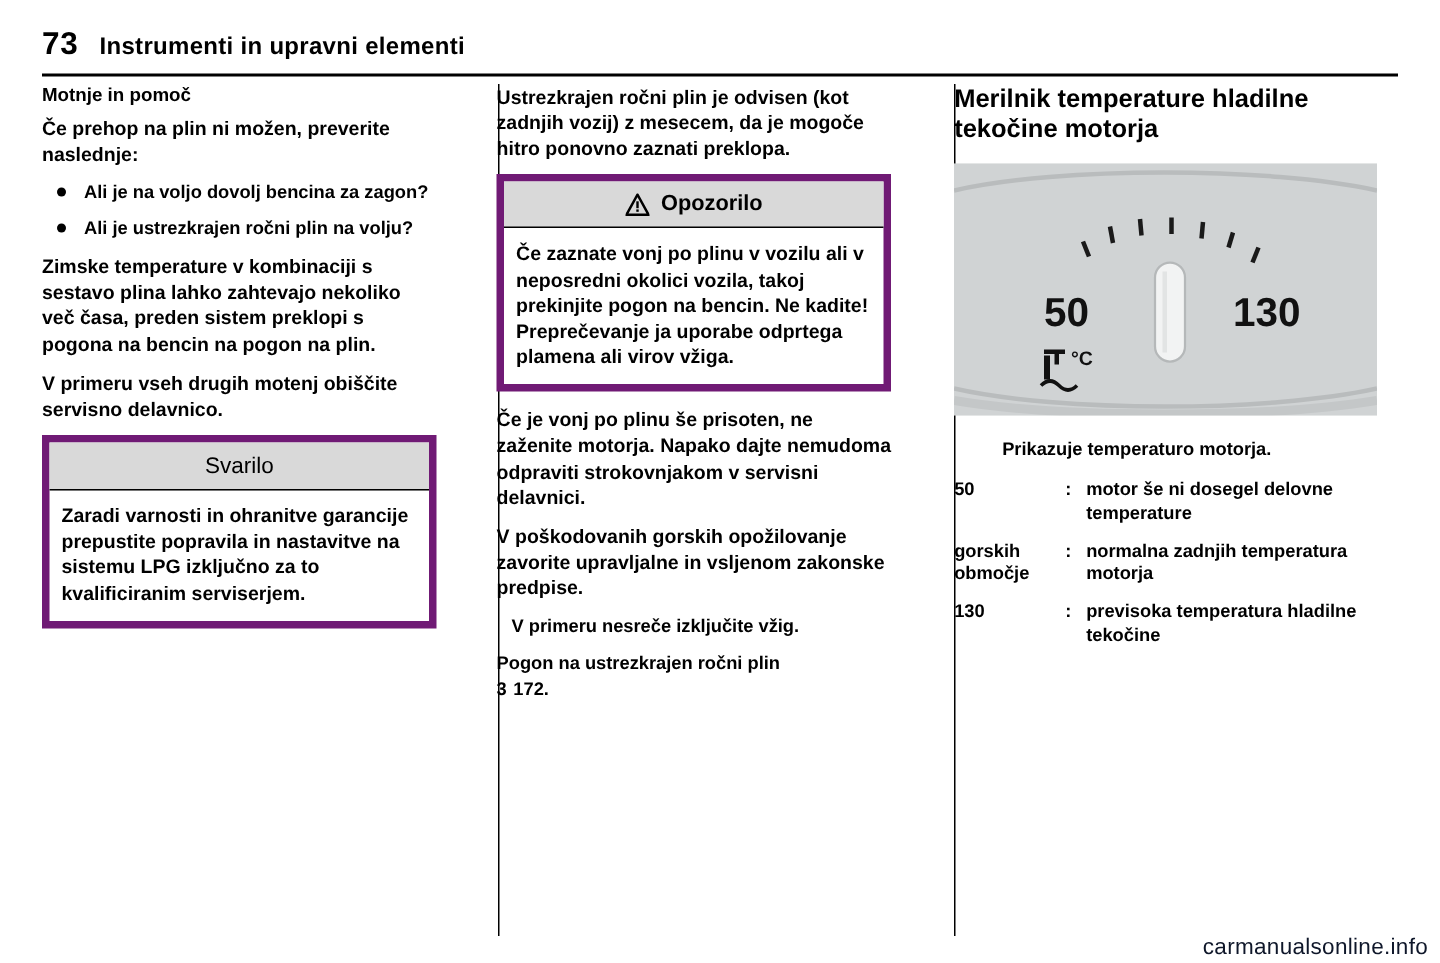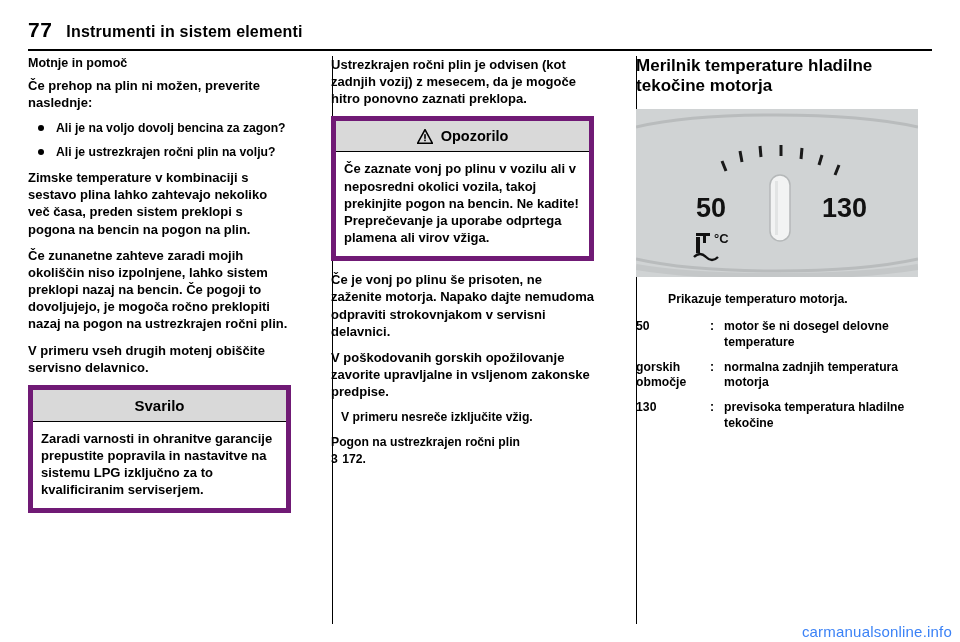--- a/index.html
+++ b/index.html
@@ -109,21 +109,21 @@
   .note-box {
     border: 5px solid #701a75;
     margin: 6px 0 10px 0;
   }
   .note-head {
     background: #d9d9d9;
     border-bottom: 1px solid #000;
     padding: 7px 8px;
     font-size: 15px;
     text-align: center;
-    font-weight: bold;
+    font-weight: normal;
   }
   .note-head.warn {
     font-weight: bold;
     font-size: 14.5px;
     display: flex;
     align-items: center;
     justify-content: center;
     gap: 8px;
   }
   .warn-icon {
@@ -189,52 +189,51 @@
     vertical-align: top;
     padding: 0 0 9px 0;
   }
   table.legend td.k { width: 74px; }
   table.legend td.c { width: 14px; }
   .watermark {
     position: absolute;
     right: 8px;
     bottom: 2px;
     font-size: 15px;
-    color: #3b82f6;
+    color: #0f172a;
     font-family: "Liberation Sans", sans-serif;
     letter-spacing: 0.2px;
   }
 </style>
 </head>
 <body>
 
 <div class="page">
 
   <div class="header">
     <div class="header-row">
-      <span class="page-num">77</span>
-      <span class="page-title">Instrumenti in sistem elementi</span>
+      <span class="page-num">73</span>
+      <span class="page-title">Instrumenti in upravni elementi</span>
     </div>
     <div class="header-rule"></div>
   </div>
 
   <div class="columns">
 
     <div class="vrule v1"></div>
     <div class="vrule v2"></div>
 
     <div class="col c1">
       <h3 class="sub">Motnje in pomoč</h3>
       <p>Če prehop na plin ni možen, preverite naslednje:</p>
       <ul class="bullets">
         <li>Ali je na voljo dovolj bencina za zagon?</li>
         <li>Ali je ustrezkrajen ročni plin na volju?</li>
       </ul>
       <p>Zimske temperature v kombinaciji s sestavo plina lahko zahtevajo nekoliko več časa, preden sistem preklopi s pogona na bencin na pogon na plin.</p>
-      <p>Če zunanetne zahteve zaradi mojih okoliščin niso izpolnjene, lahko sistem preklopi nazaj na bencin. Če pogoji to dovoljujejo, je mogoča ročno preklopiti nazaj na pogon na ustrezkrajen ročni plin.</p>
       <p>V primeru vseh drugih motenj obiščite servisno delavnico.</p>
 
       <div class="note-box">
         <div class="note-head">Svarilo</div>
         <div class="note-body">
           <p>Zaradi varnosti in ohranitve garancije prepustite popravila in nastavitve na sistemu LPG izključno za to kvalificiranim serviserjem.</p>
         </div>
       </div>
     </div>
 

